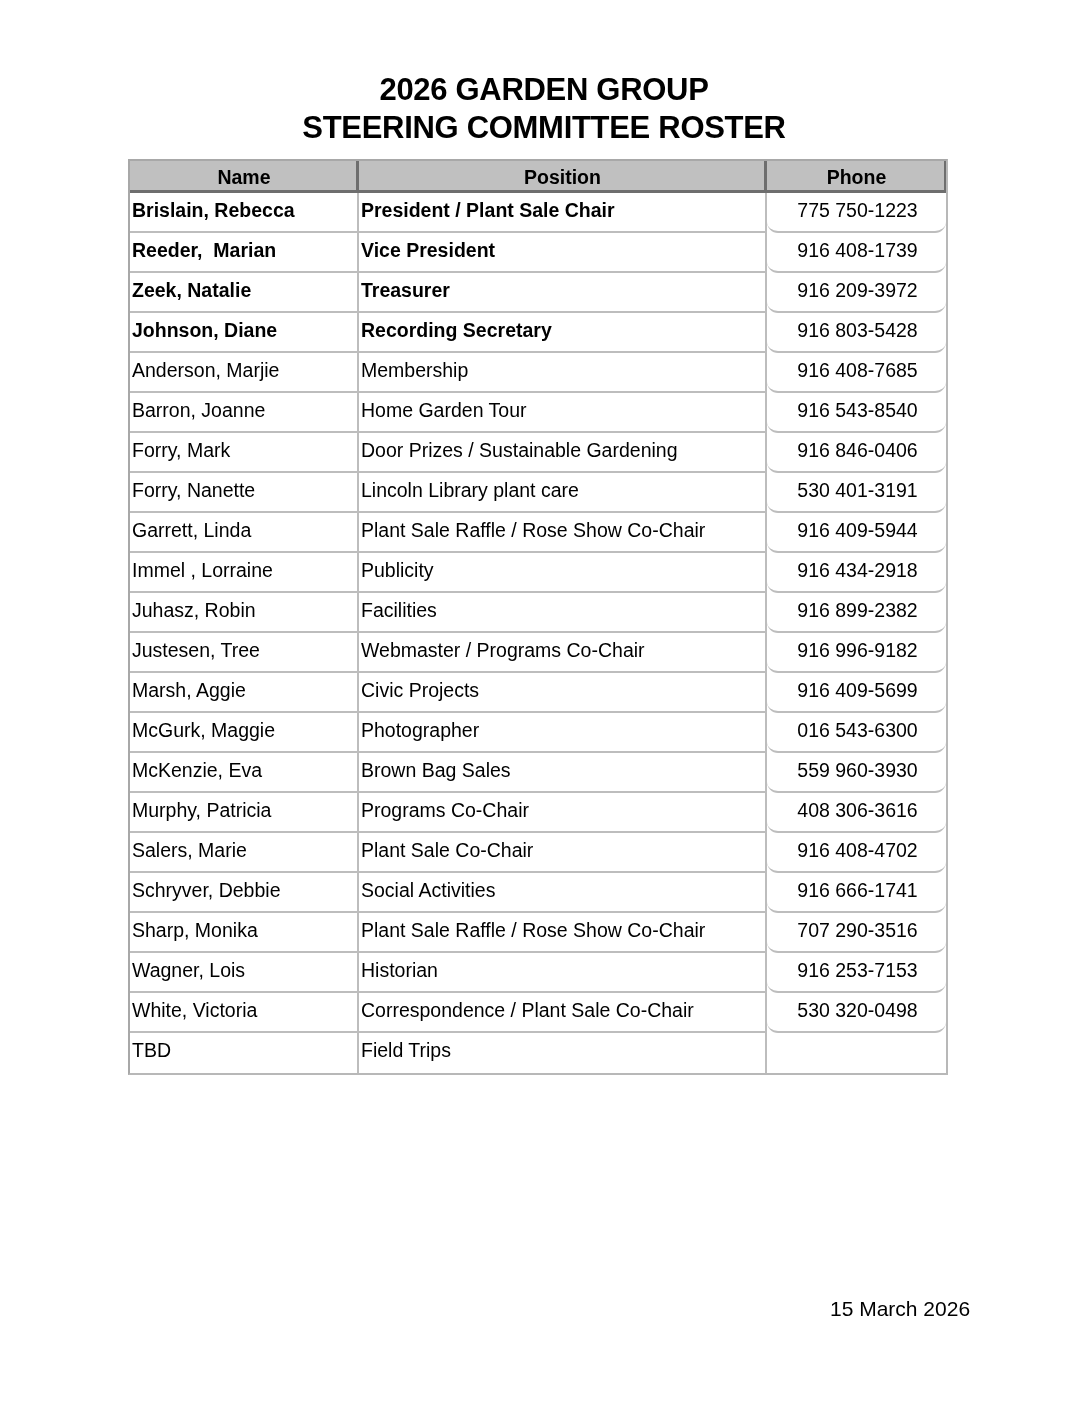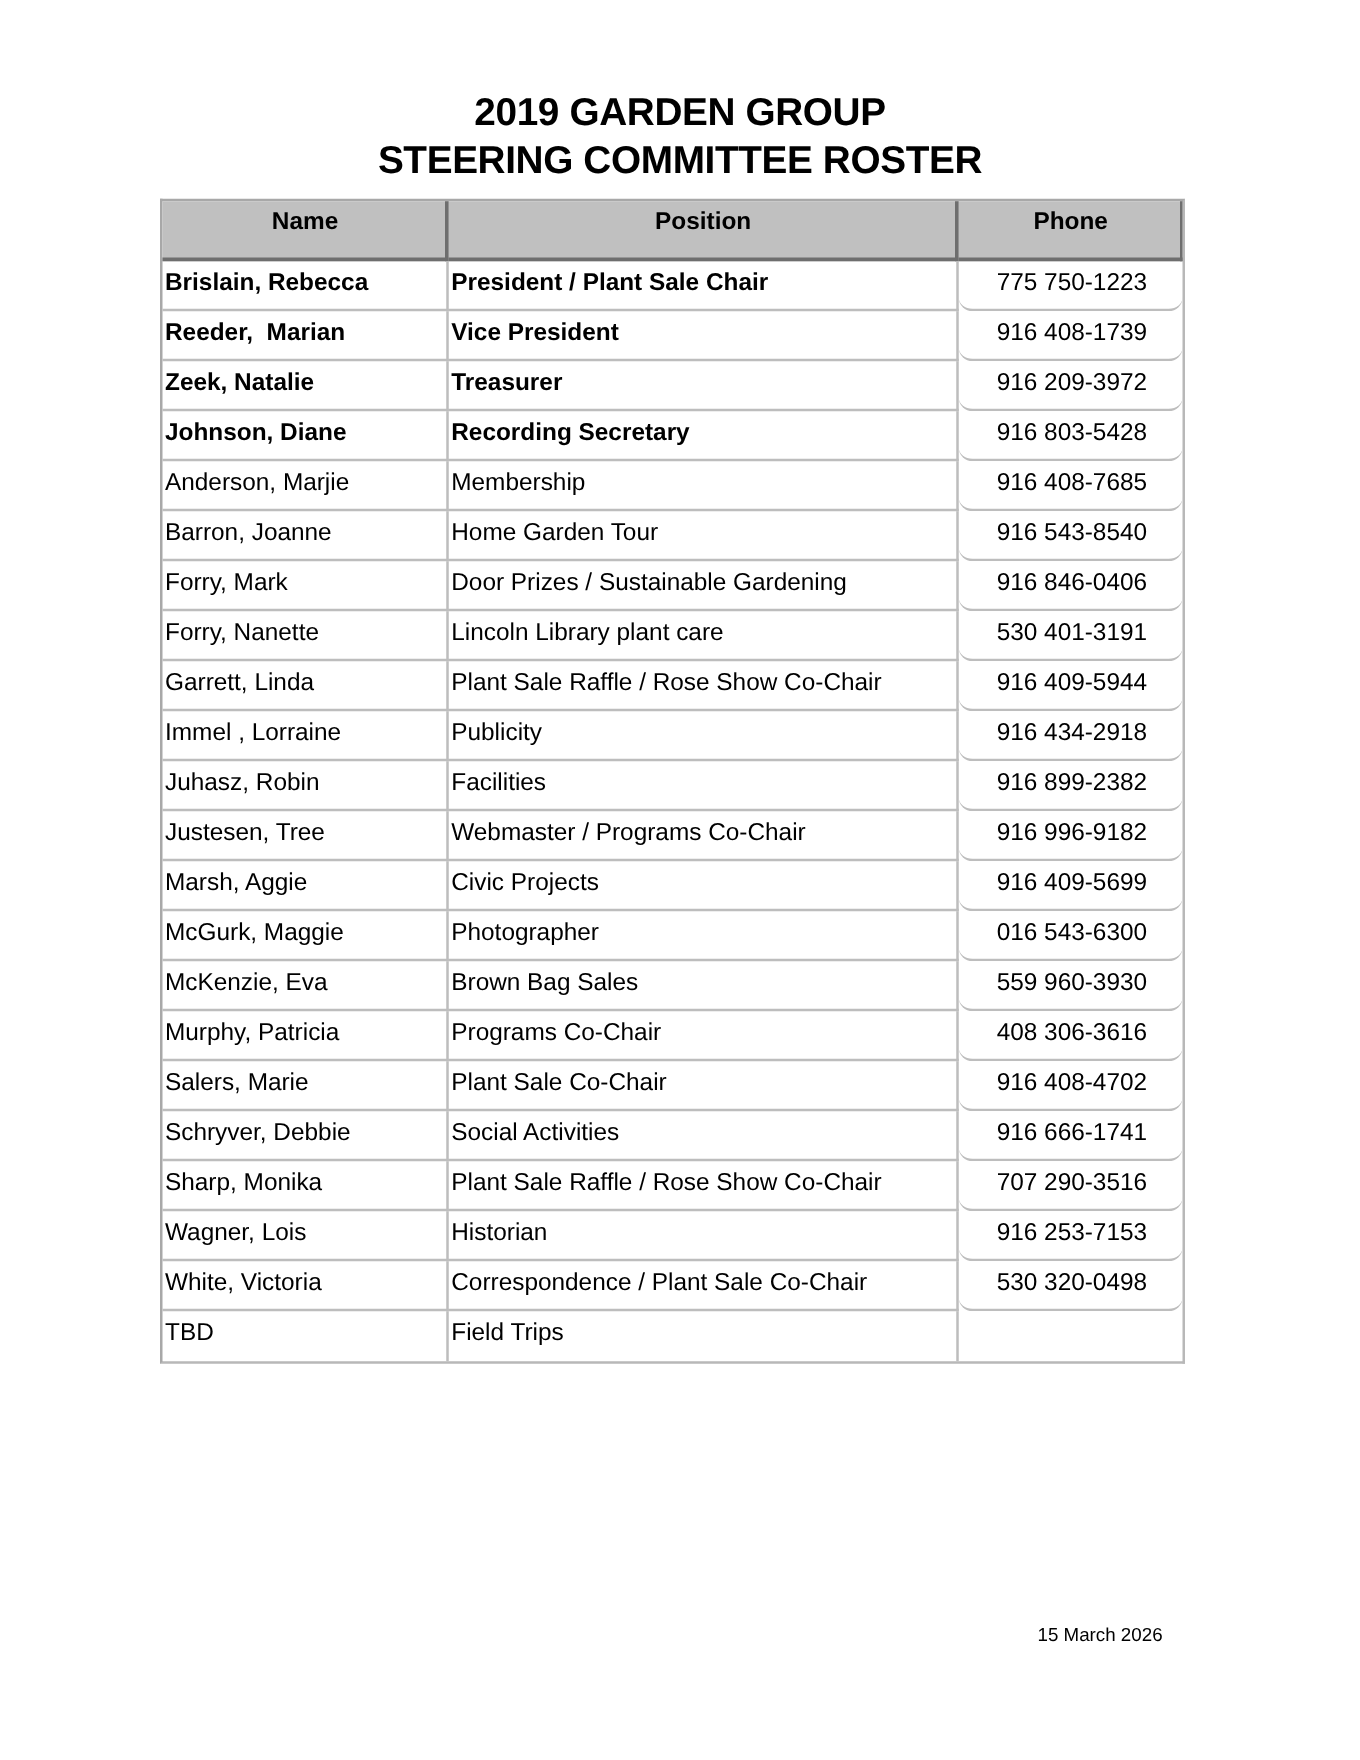--- a/index.html
+++ b/index.html
@@ -18,39 +18,39 @@
       border-right: 2px solid #b8b8b8; border-bottom: 2px solid #b8b8b8;
       width: 820px;
     }
     table.roster th, table.roster td {
       padding: 0 0 0 2px; vertical-align: top; font-size: 19.5px; line-height: 24px;
       border-right: 2px solid #bdbdbd; border-bottom: 2px solid #bdbdbd;
     }
     table.roster th:last-child, table.roster td:last-child { border-right: none; }
     table.roster tr:last-child td { border-bottom: none; }
     table.roster th {
-      background: #c0c0c0; height: 48px; text-align: center; vertical-align: top;
+      background: #c0c0c0; height: 32px; text-align: center; vertical-align: top;
       padding-top: 4px; font-weight: bold; box-sizing: border-box;
       border-right: 3px solid #6e6e6e; border-bottom: 3px solid #6e6e6e; margin-top: 40px;
     }
     table.roster th:last-child { border-right: 2px solid #6e6e6e; }
     table.roster td { height: 40px; padding-top: 5px; box-sizing: border-box; }
     .col-name { width: 229px; }
     .col-pos { width: 408px; }
     .col-phone { width: 179px; }
     td.phone { text-align: center; border-radius: 11px; }
     tr.officer td.name, tr.officer td.pos { font-weight: bold; }
     .footer-date {
-      position: absolute; left: 830px; top: 1297px; font-size: 15px; line-height: 24px;
+      position: absolute; left: 830px; top: 1297px; font-size: 21px; line-height: 24px;
     }
   </style>
 </head>
 <body>
 
-<div class="title l1">2019 GARDEN GROUP</div>
+<div class="title l1">2026 GARDEN GROUP</div>
 <div class="title l2">STEERING COMMITTEE ROSTER</div>
 
 <table class="roster">
   <thead>
     <tr>
       <th class="col-name">Name</th>
       <th class="col-pos">Position</th>
       <th class="col-phone">Phone</th>
     </tr>
   </thead>

